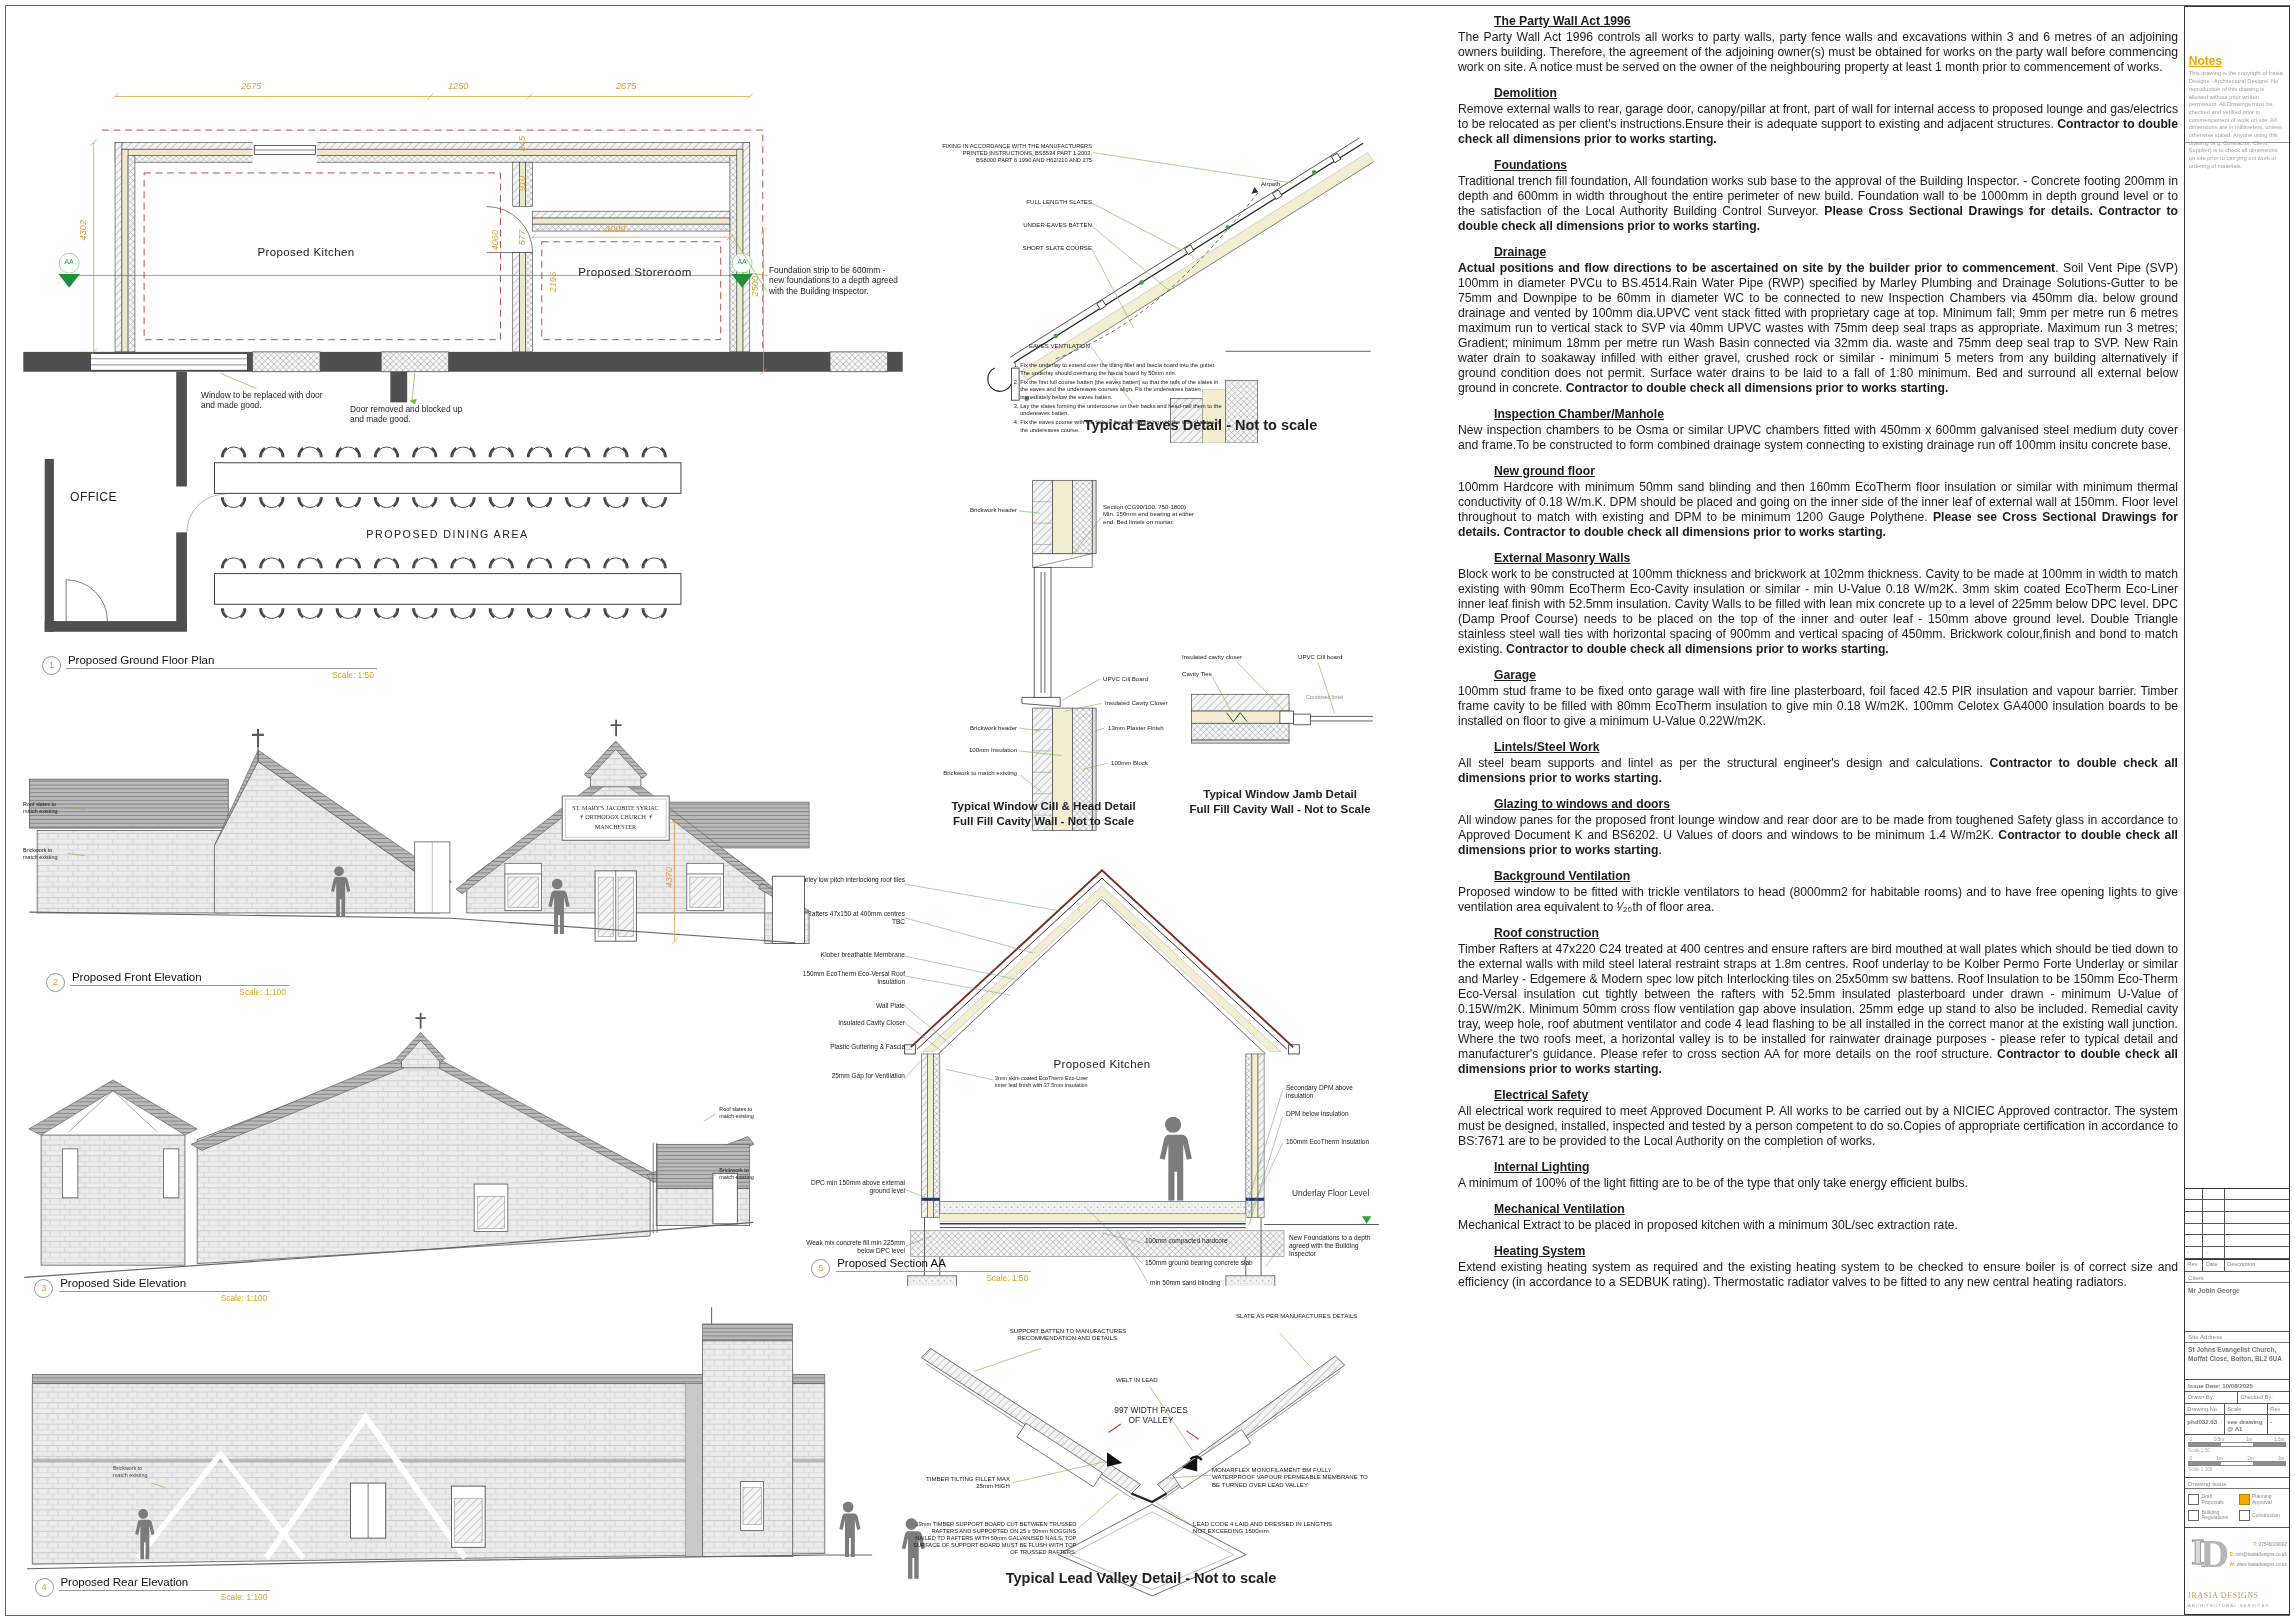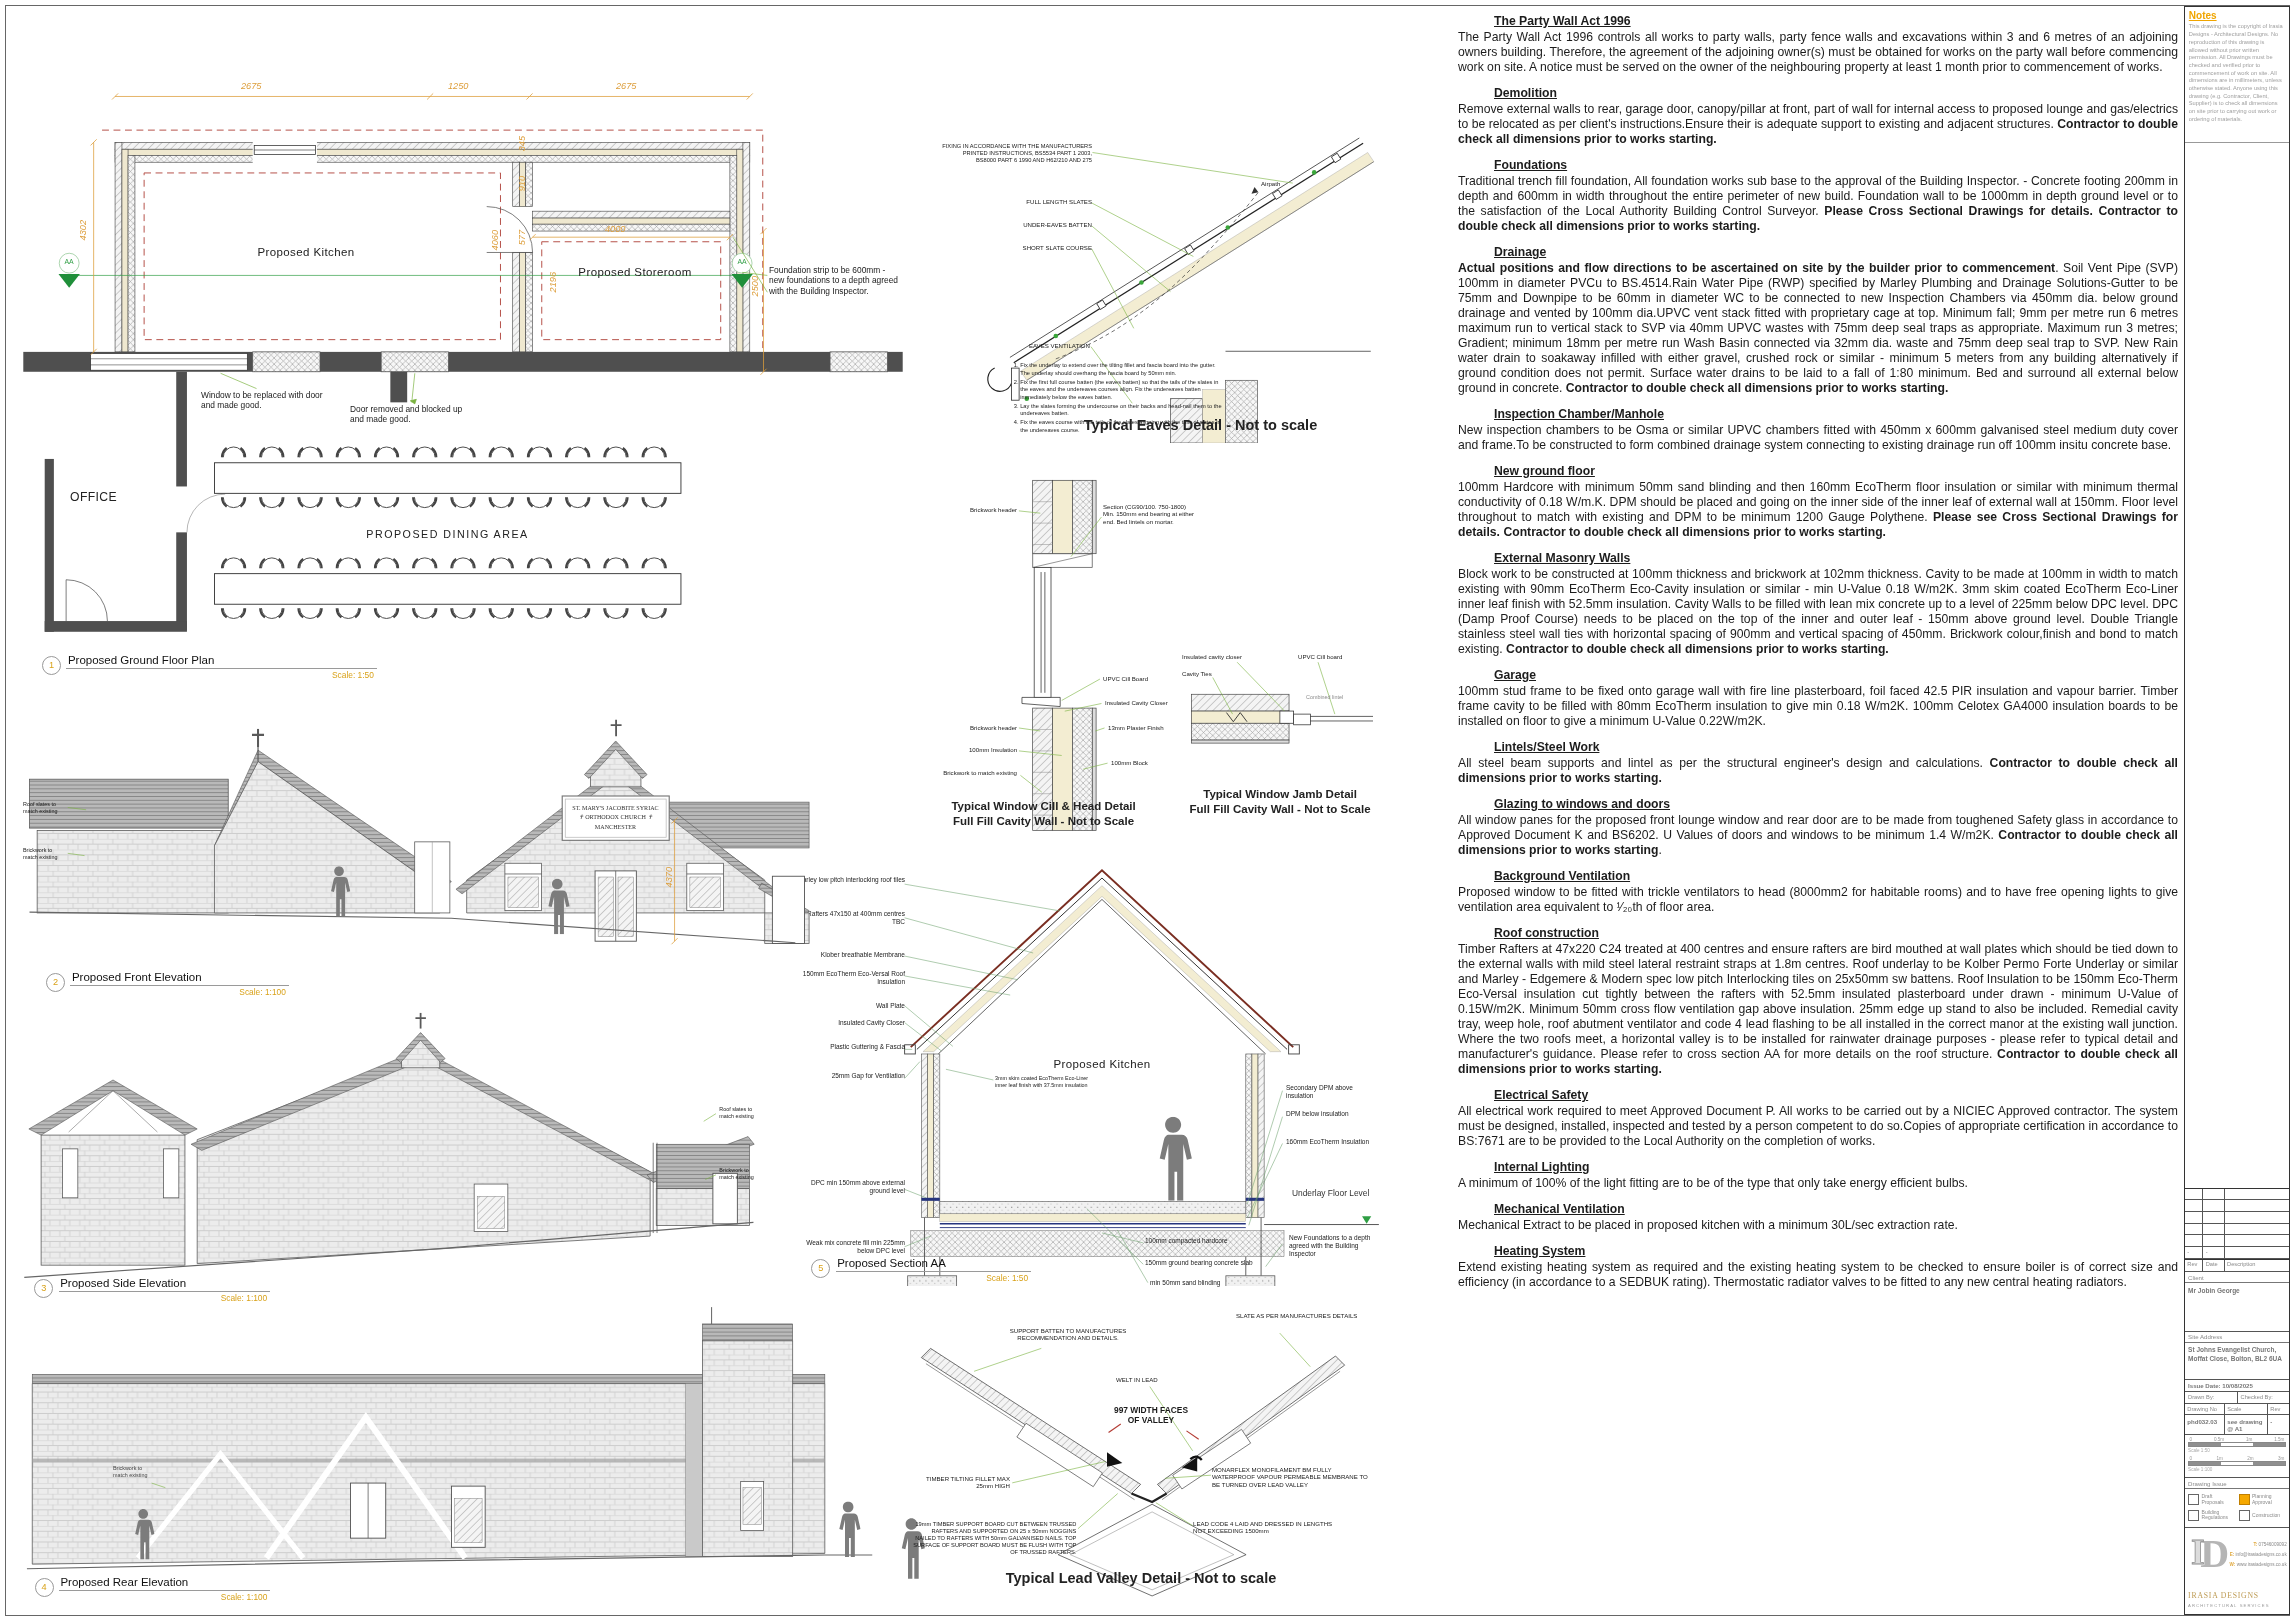--- a/index.html
+++ b/index.html
@@ -32,21 +32,21 @@
   .eaves-notes li{margin-bottom:1.5px;}
   
   .spec{position:absolute;left:1458px;top:13.8px;width:720px;}
   .spec-section{margin-bottom:10.7px;}
   .spec-heading{font-weight:bold;font-size:12.2px;text-decoration:underline;margin-bottom:2.3px;margin-left:36px;}
   .spec-para{font-size:12.2px;line-height:15px;text-align:justify;}
   
   .titleblock{position:absolute;left:2184px;top:6.1px;width:106px;height:1609px;
               border:1.1px solid #333;box-sizing:border-box;background:#fff;display:flex;flex-direction:column;}
   .tb-notes{height:136px;padding:3.1px 3.8px;border-bottom:0.8px solid #999;box-sizing:border-box;}
-  .tb-notes-title{color:#f0a500;font-size:10px;font-weight:bold;text-decoration:underline;margin-bottom:2.3px;}
+  .tb-notes-title{color:#f0a500;font-size:12px;font-weight:bold;text-decoration:underline;margin-bottom:2.3px;margin-top:44px;}
   .tb-notes-text{font-size:5.7px;line-height:1.35;color:#a0a0a0;}
   .tb-spacer{flex:1 1 auto;}
   .rev-table{border-top:1.1px solid #333;}
   .rev-row{display:flex;height:10.7px;border-bottom:0.8px solid #555;}
   .rev-row span{display:block;box-sizing:border-box;font-size:5.7px;color:#8a8a8a;padding:1.5px 1.5px 0 2.3px;}
   .rev-row span:nth-child(1){width:18.4px;border-right:0.8px solid #555;}
   .rev-row span:nth-child(2){width:21.4px;border-right:0.8px solid #555;}
   .rev-row span:nth-child(3){flex:1;}
   .rev-head{height:11.5px;border-top:1.1px solid #333;}
   .tb-sec{border-bottom:0.8px solid #555;}
@@ -678,21 +678,21 @@
     <line x1="398" y1="294" x2="350" y2="264"></line>
   </g>
 </svg>
   <div class="lbl s8" style="left:348px;top:10.7px;width:122px">SLATE AS PER MANUFACTURES DETAILS</div>
   <div class="lbl s8 c" style="left:113px;top:26px;width:134px">SUPPORT BATTEN TO MANUFACTURES RECOMMENDATION AND DETAILS.</div>
   <div class="lbl s8" style="left:228px;top:75px;width:61px">WELT IN LEAD</div>
   <div class="lbl s8 r" style="left:29px;top:174px;width:93px">TIMBER TILTING FILLET MAX 25mm HIGH</div>
   <div class="lbl s75 r" style="left:21.4px;top:220px;width:167px">19mm TIMBER SUPPORT BOARD CUT BETWEEN TRUSSED RAFTERS AND SUPPORTED ON 25 x 50mm NOGGINS NAILED TO RAFTERS WITH 50mm GALVANISED NAILS. TOP SURFACE OF SUPPORT BOARD MUST BE FLUSH WITH TOP OF TRUSSED RAFTERS.</div>
   <div class="lbl s8" style="left:324px;top:165px;width:157px">MONARFLEX MONOFILAMENT BM FULLY WATERPROOF VAPOUR PERMEABLE MEMBRANE TO BE TURNED OVER LEAD VALLEY</div>
   <div class="lbl s8" style="left:305px;top:219px;width:153px">LEAD CODE 4 LAID AND DRESSED IN LENGTHS NOT EXCEEDING 1500mm</div>
-  <div class="lbl s11 c" style="left:220px;top:104px;width:86px;font-weight:bold">997 WIDTH FACES OF VALLEY</div>
+  <div class="lbl s11 c" style="left:220px;top:104px;width:86px;font-weight:normal">997 WIDTH FACES OF VALLEY</div>
   <div class="title-b c" style="left:77px;top:269px;width:352px;font-size:14.5px">Typical Lead Valley Detail - Not to scale</div>
 </div>
 
 <div class="spec">
   <div>
       <div class="spec-section">
         <div class="spec-heading">The Party Wall Act 1996</div>
         <div class="spec-para"><span>The Party Wall Act 1996 controls all works to party walls, party fence walls and excavations within 3 and 6 metres of an adjoining owners building. Therefore, the agreement of  the adjoining owner(s) must be obtained for works on the party wall before commencing work on site. A notice must be served on the owner of the neighbouring property at least 1 month prior to commencement of works.</span></div>
       </div>
       <div class="spec-section">

